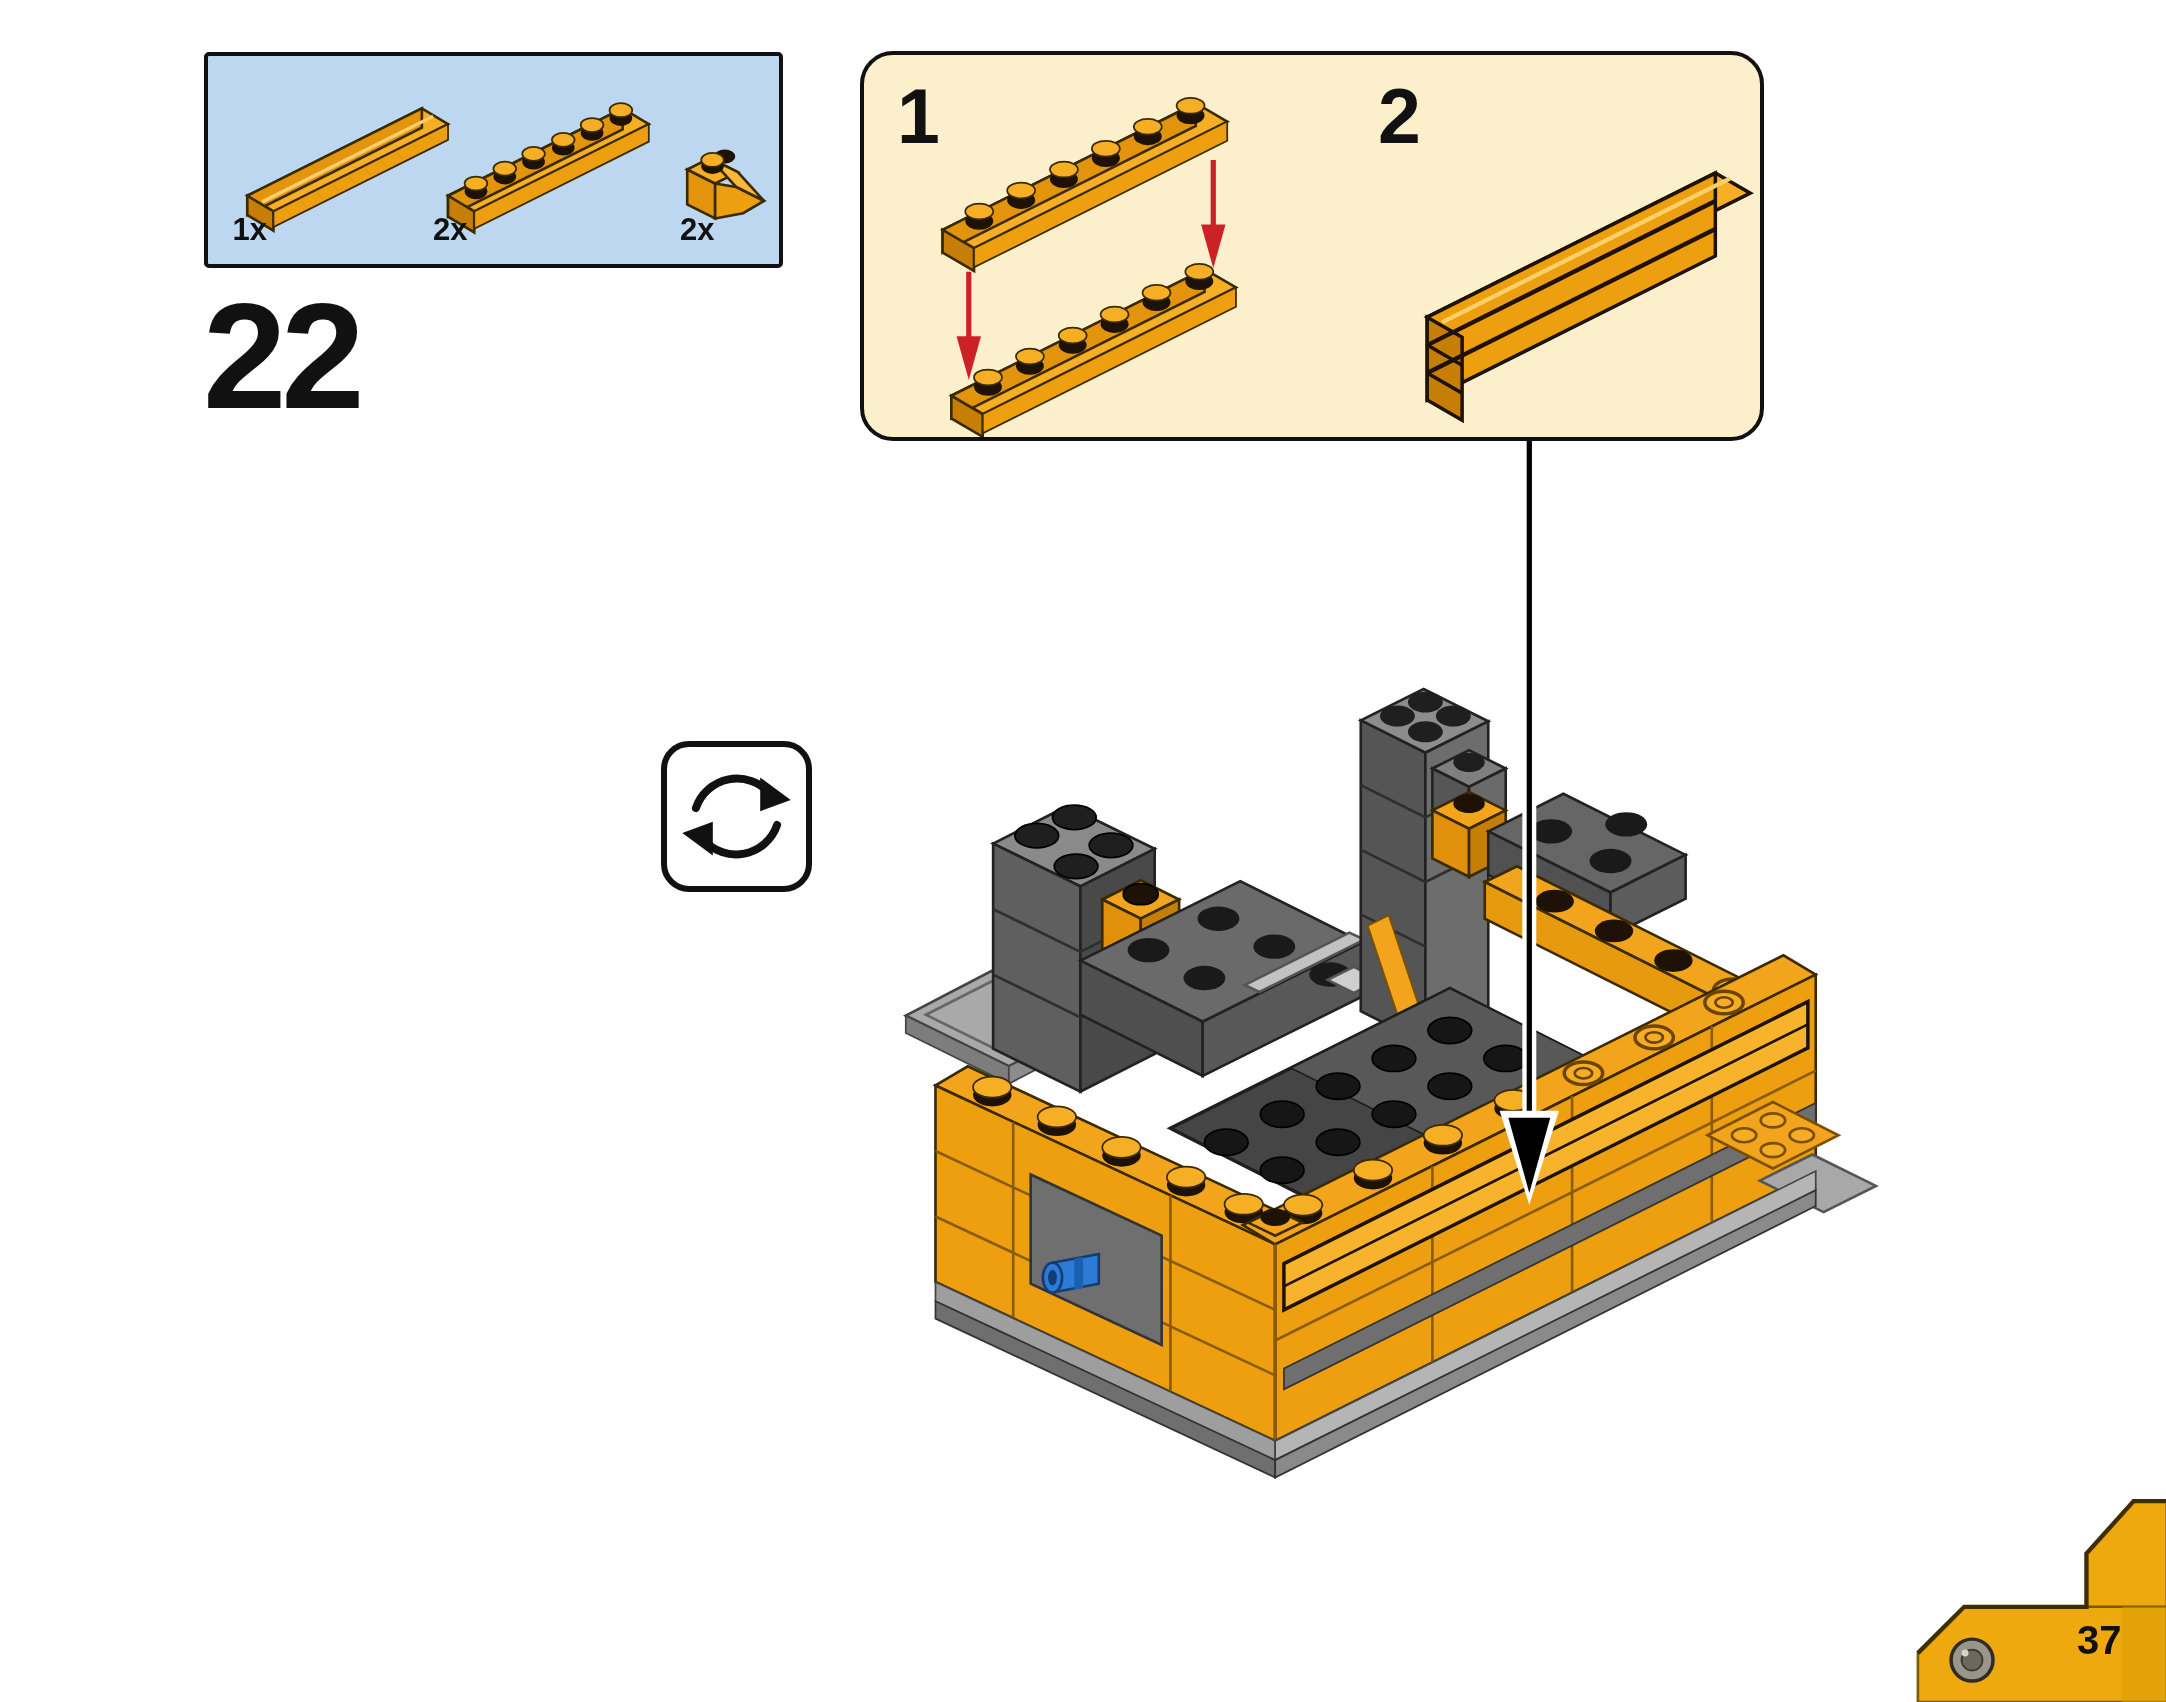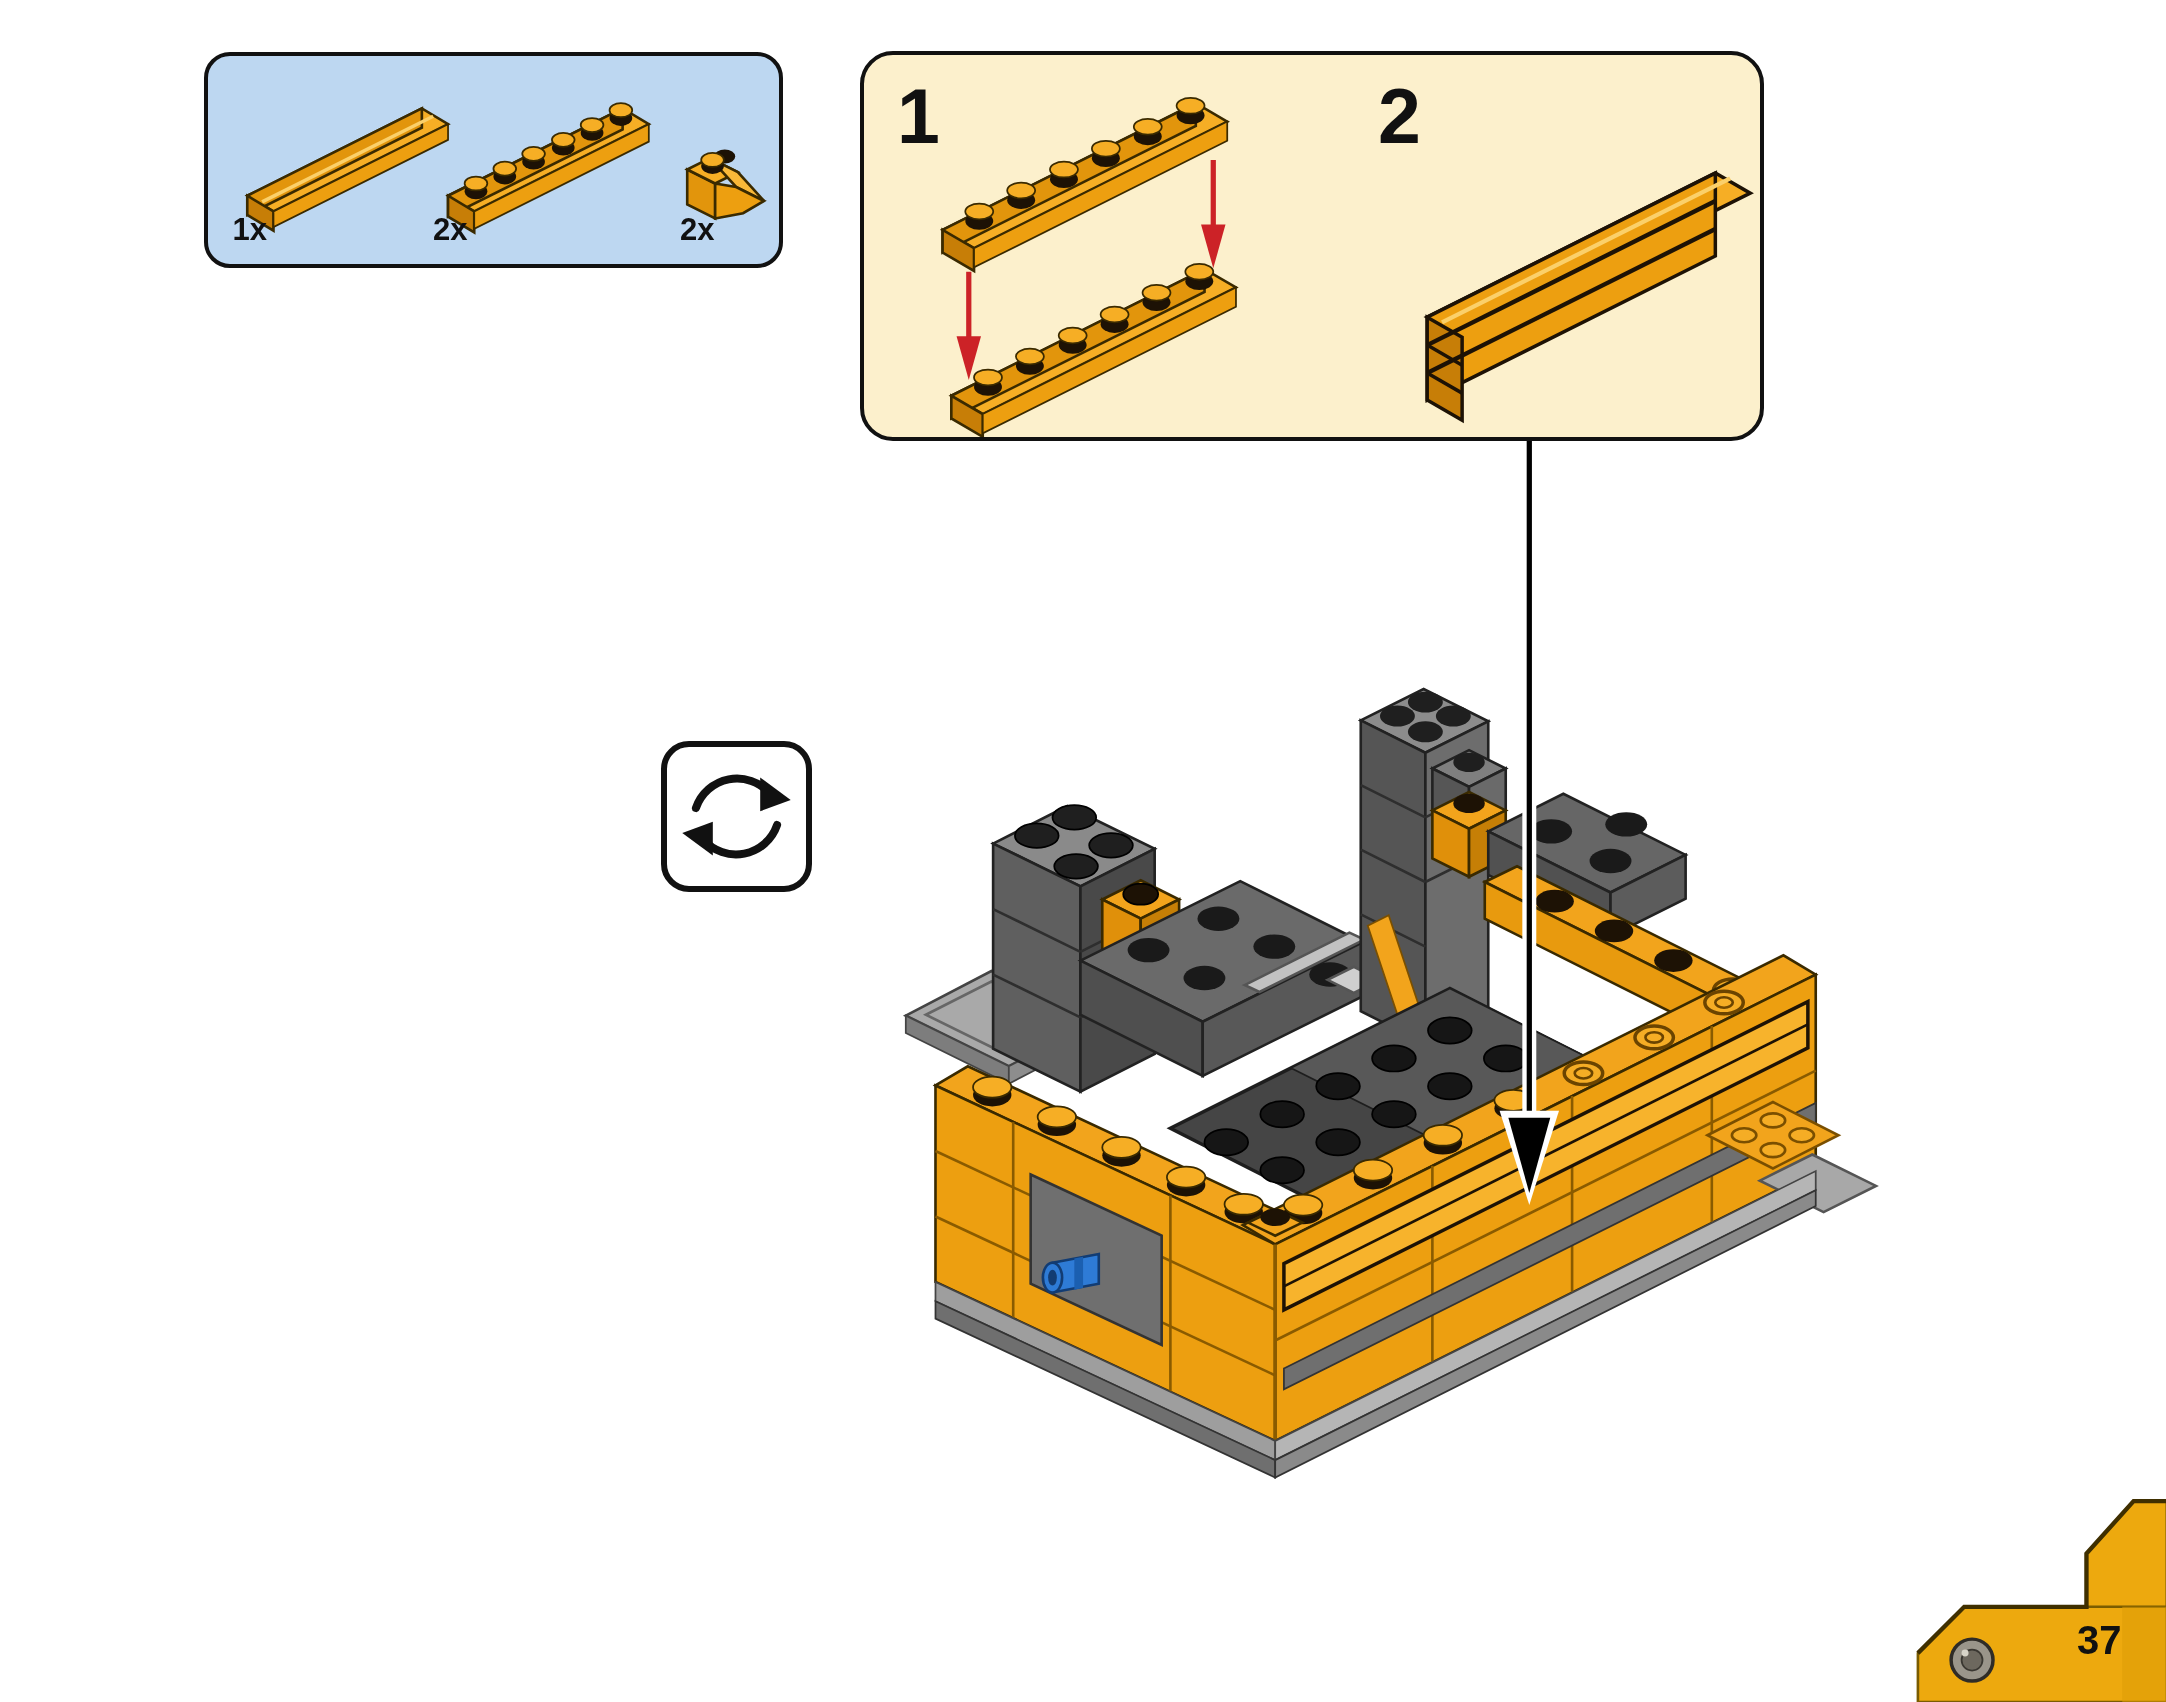--- a/index.html
+++ b/index.html
@@ -7,21 +7,21 @@
     position:relative;
     width:2167px;height:1702px;
     background:#ffffff;
     font-family:"Liberation Sans", sans-serif;
     overflow:hidden;
   }
   .abs{position:absolute;}
   
   .parts-box{
     left:204px;top:52px;width:579px;height:216px;
-    background:#BDD7F1;border:4.4px solid #111;border-radius:26px;
+    background:#BDD7F1;border:4.4px solid #111;border-radius:5px;
     box-sizing:border-box;
   }
   .part-count{
     position:absolute;bottom:15.7px;
     font-size:31px;font-weight:bold;color:#111;letter-spacing:0px;
   }
   .part-count.c1{left:24.5px;}
   .part-count.c2{left:225px;}
   .part-count.c3{left:472px;}
   
@@ -317,20 +317,21 @@
         <ellipse cx="592" cy="115" rx="12" ry="8" fill="#1D1205"></ellipse>
         <ellipse cx="578" cy="126" rx="13" ry="9" fill="#1D1205"></ellipse>
         <ellipse cx="578" cy="119" rx="13" ry="8" fill="#F6AE25" stroke="#3A2A00" stroke-width="2"></ellipse>
       </g>
     </svg>
     <span class="part-count c1">1x</span>
     <span class="part-count c2">2x</span>
     <span class="part-count c3">2x</span>
   </div>
 
+  <div class="abs step-number">22</div>
 
   <div class="abs substep-box">
     <svg width="895" height="382" viewBox="0 0 1025 437">
 
       <g>
         <polygon points="90,200 380,55 416,76 126,221" fill="#F6AE25" stroke="#3A2A00" stroke-width="3"></polygon>
         <polygon points="90,200 380,55 380,81 90,226" fill="#E2950C" stroke="#3A2A00" stroke-width="3"></polygon>
         <polygon points="90,200 126,221 126,247 90,226" fill="#C77E07" stroke="#3A2A00" stroke-width="3"></polygon>
         <polygon points="126,221 416,76 416,98 126,243" fill="#ED9F10" stroke="#3A2A00" stroke-width="2"></polygon>
         <ellipse cx="132" cy="190" rx="16" ry="10" fill="#1D1205"></ellipse>

